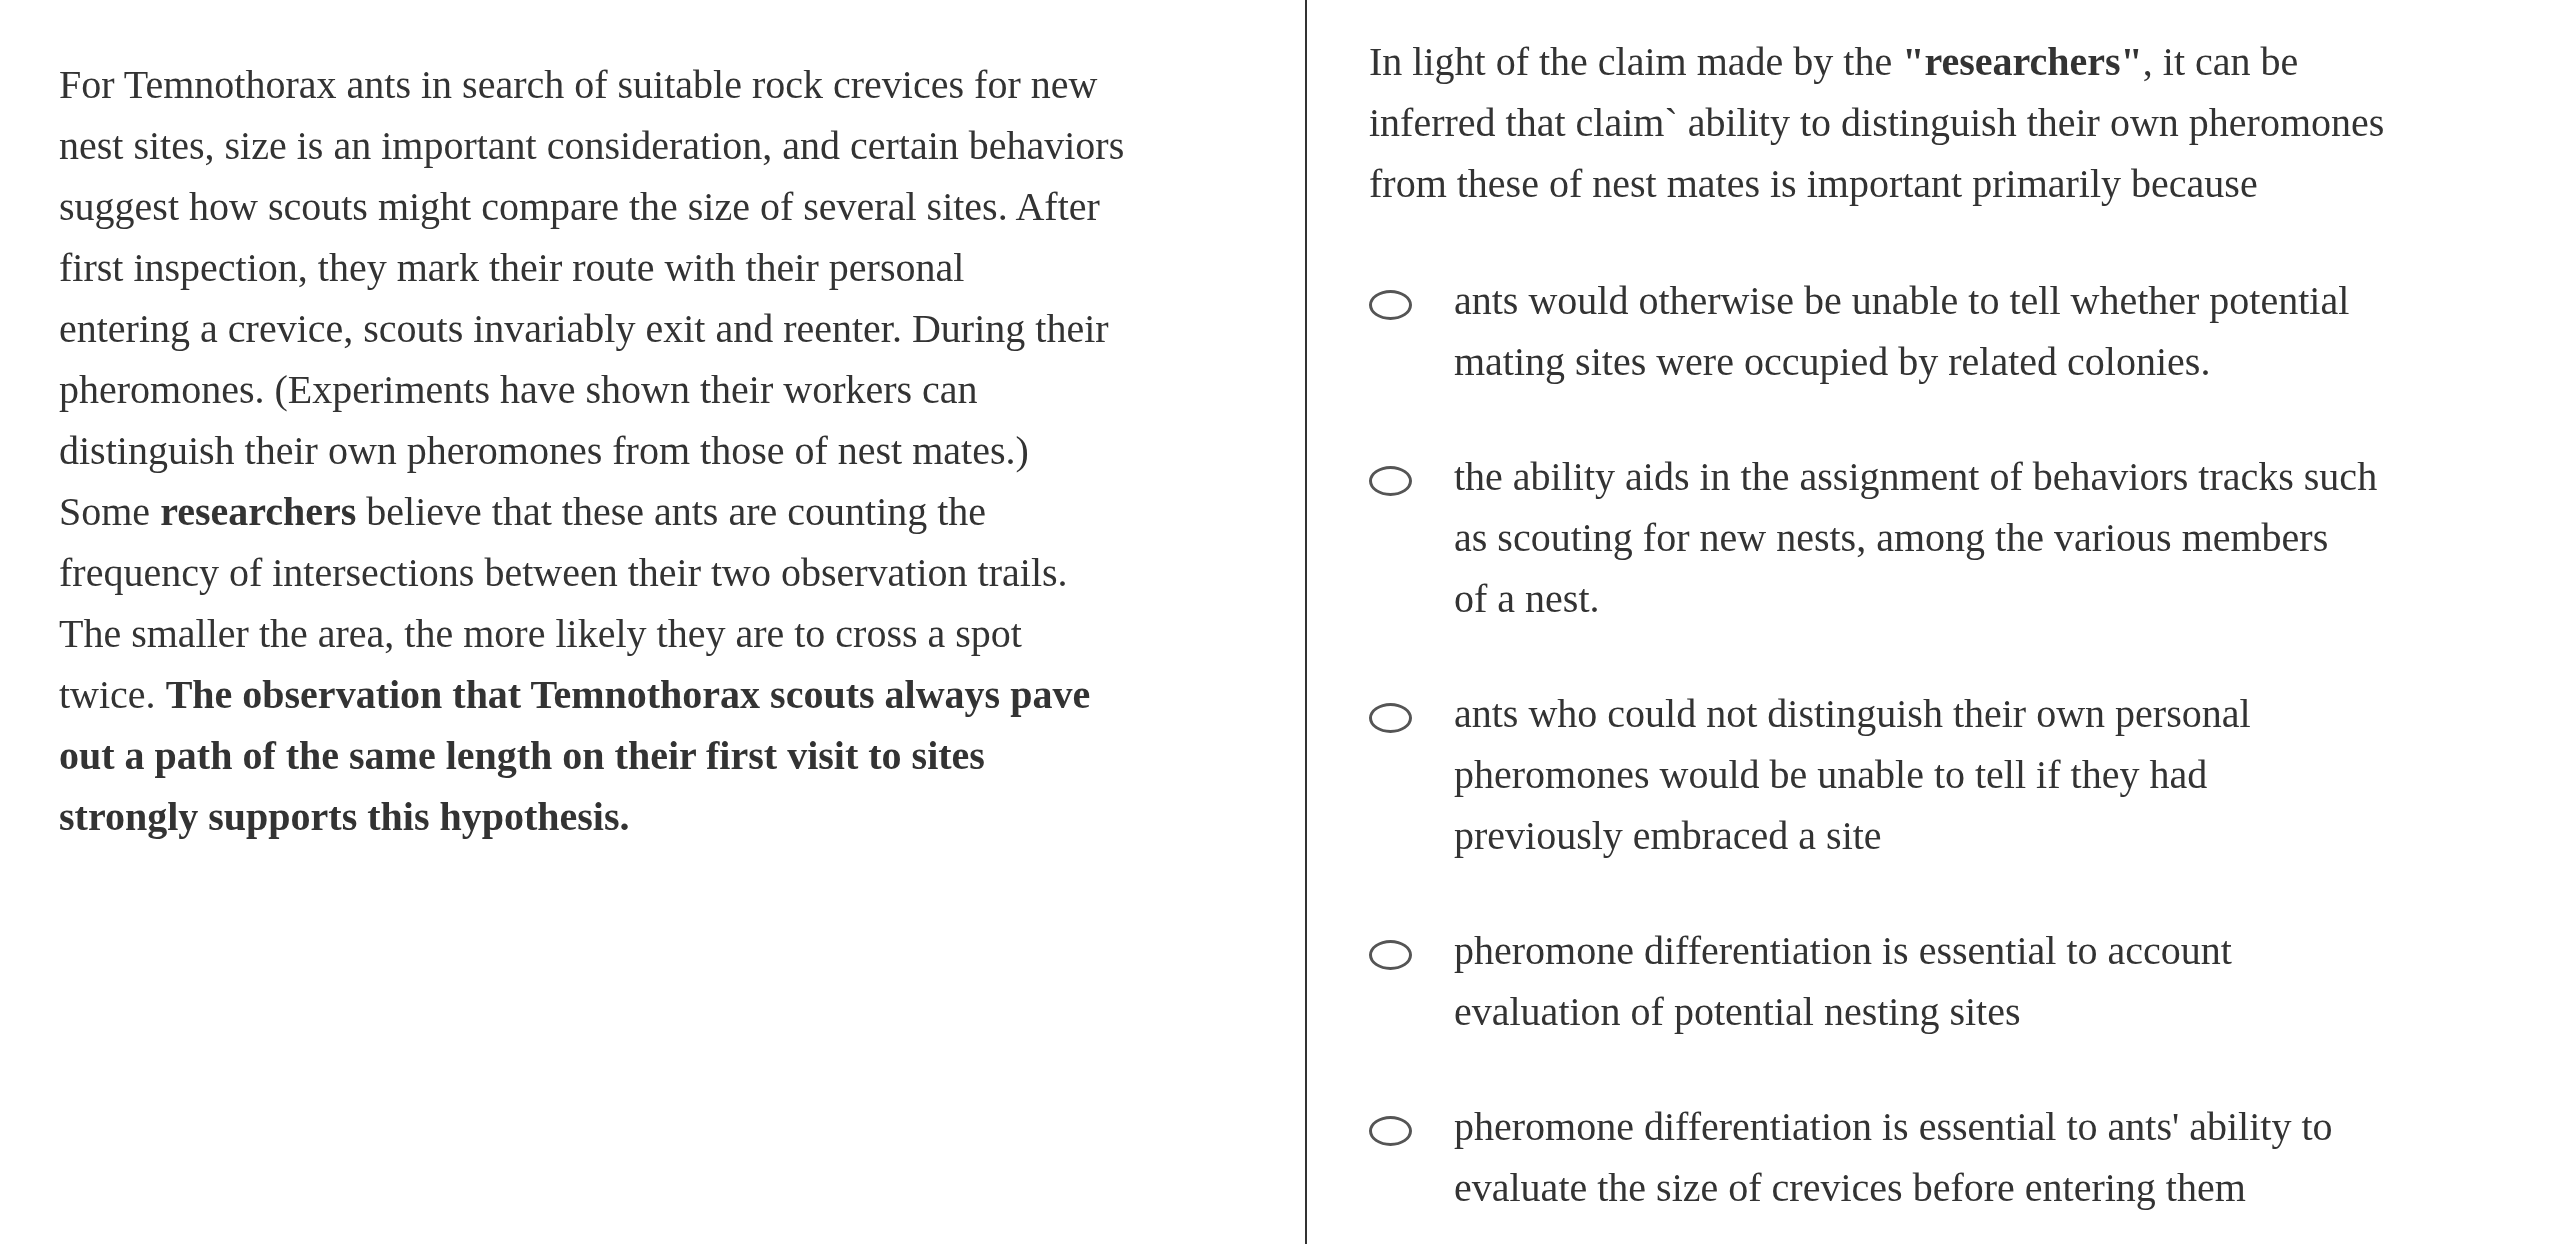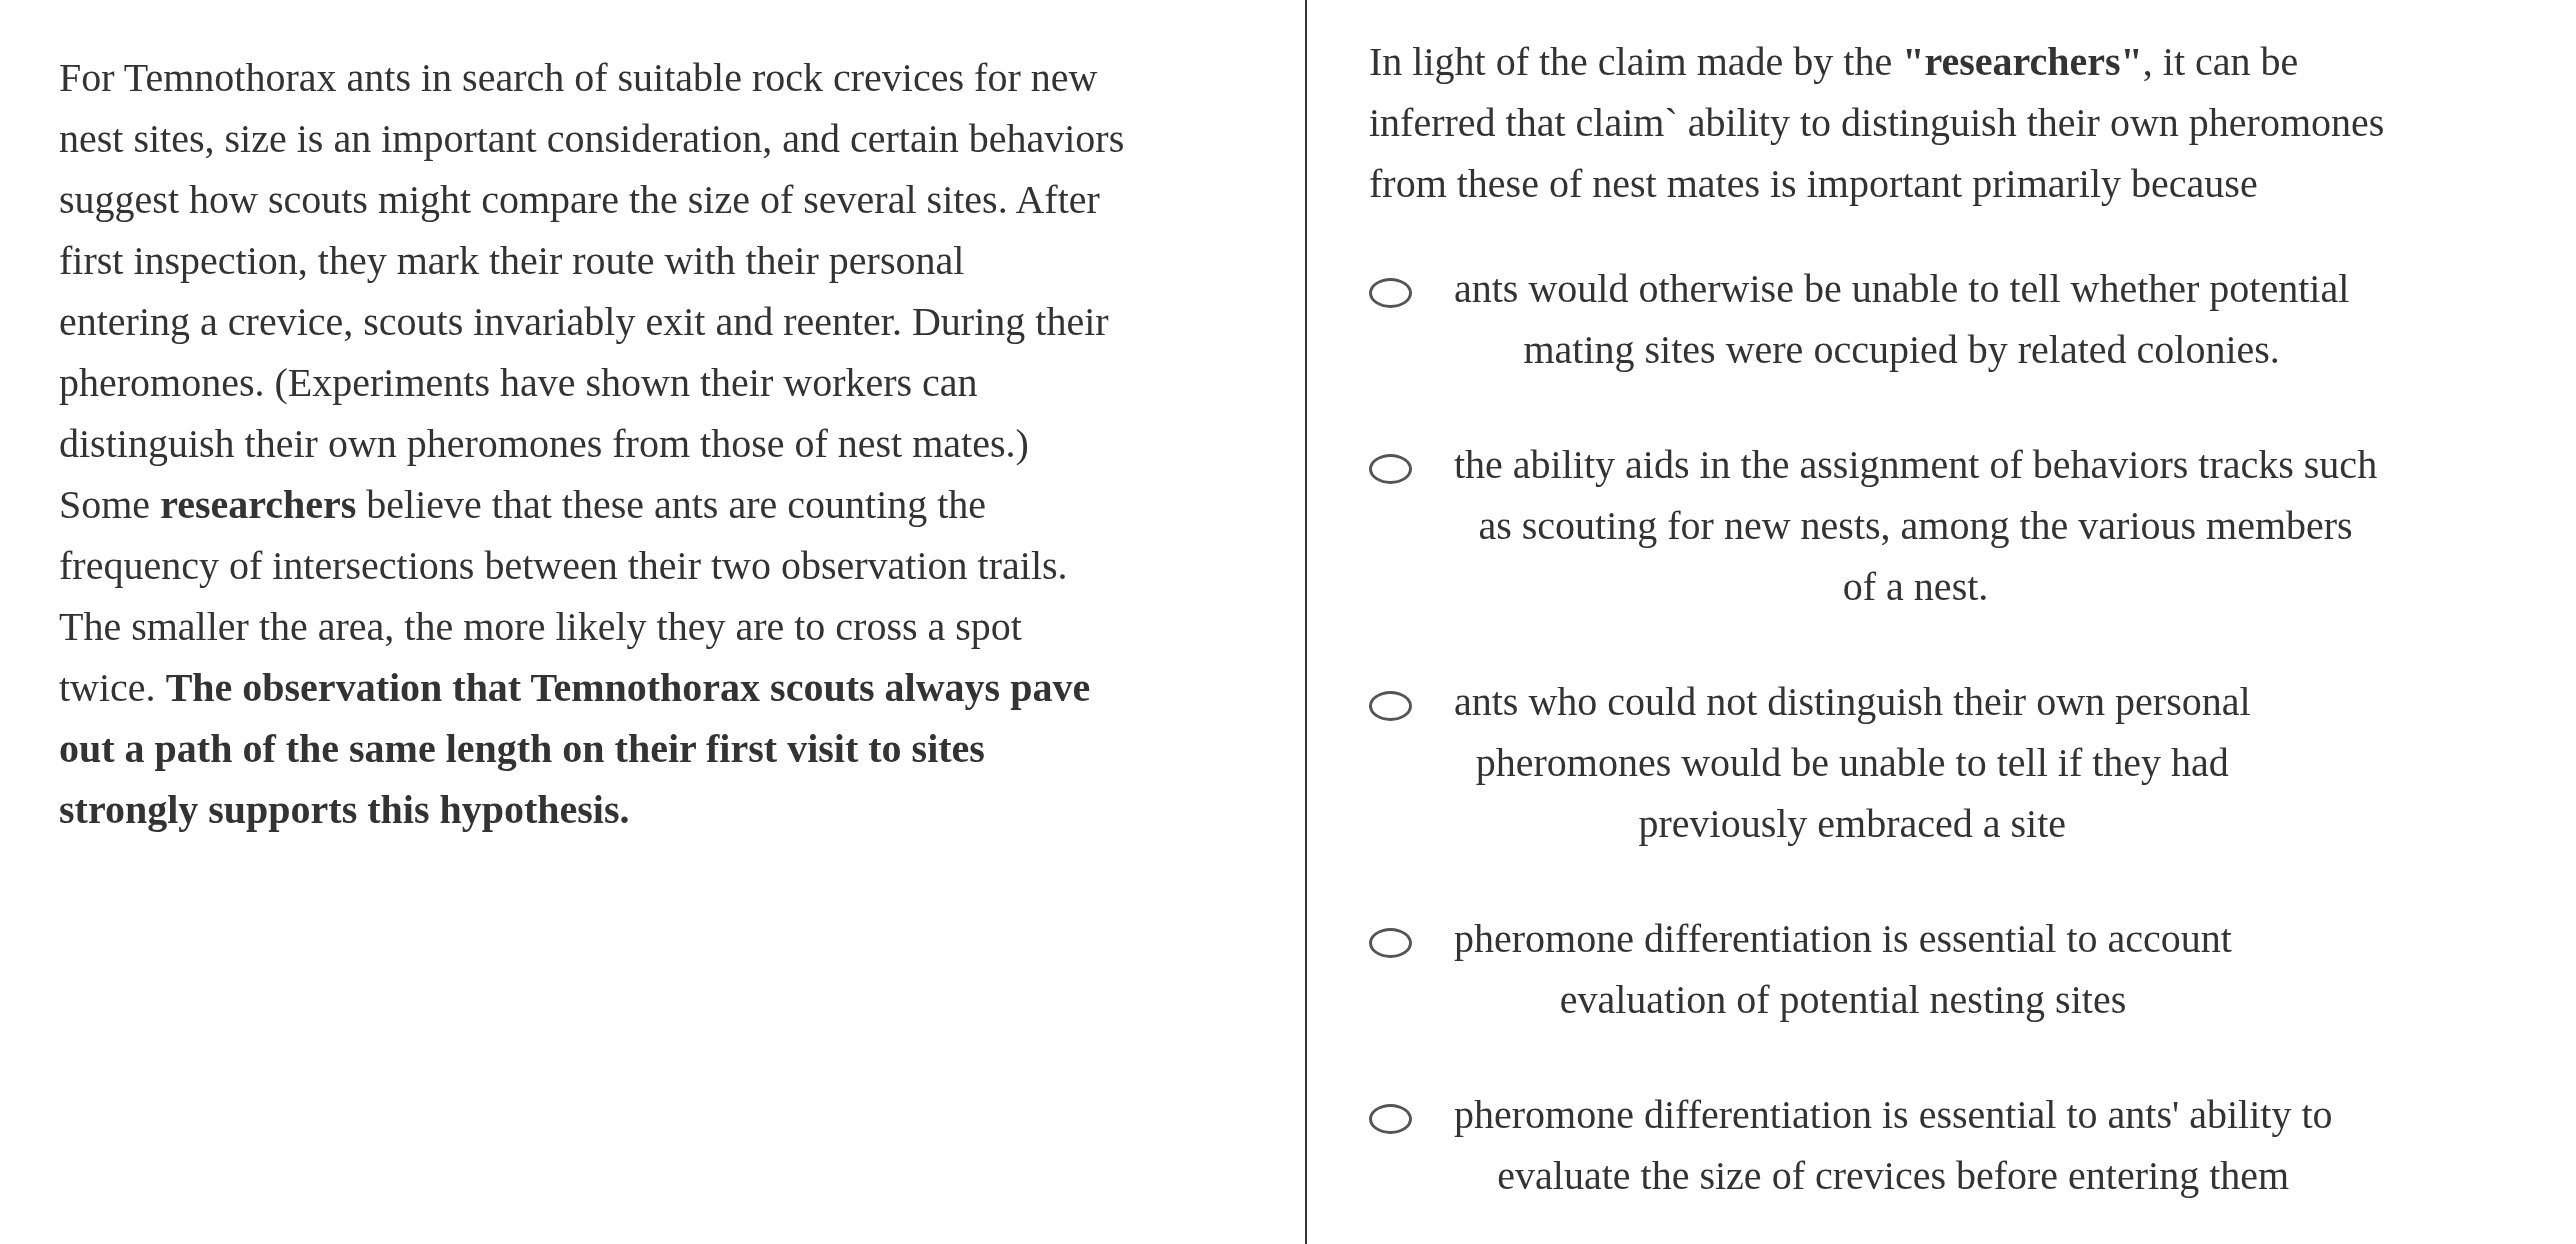--- a/index.html
+++ b/index.html
@@ -23,37 +23,36 @@
     height: 1244px;
     background: #333333;
   }
   .panel {
     position: absolute;
     font-size: 40px;
     line-height: 61px;
   }
   .passage-panel {
     left: 59px;
-    top: 47px;
+    top: 54px;
     width: 1240px;
   }
   .question-panel {
     left: 1369px;
     top: 31px;
     width: 1174px;
   }
   .line {
     white-space: pre;
   }
   .bold {
     font-weight: bold;
   }
   .options {
-    margin-top: 44px;
-    text-align: center;
+    margin-top: 56px;
   }
   .option {
     display: flex;
     align-items: flex-start;
     margin-bottom: 54px;
   }
   .radio {
     flex: 0 0 auto;
     width: 43px;
     height: 30px;

